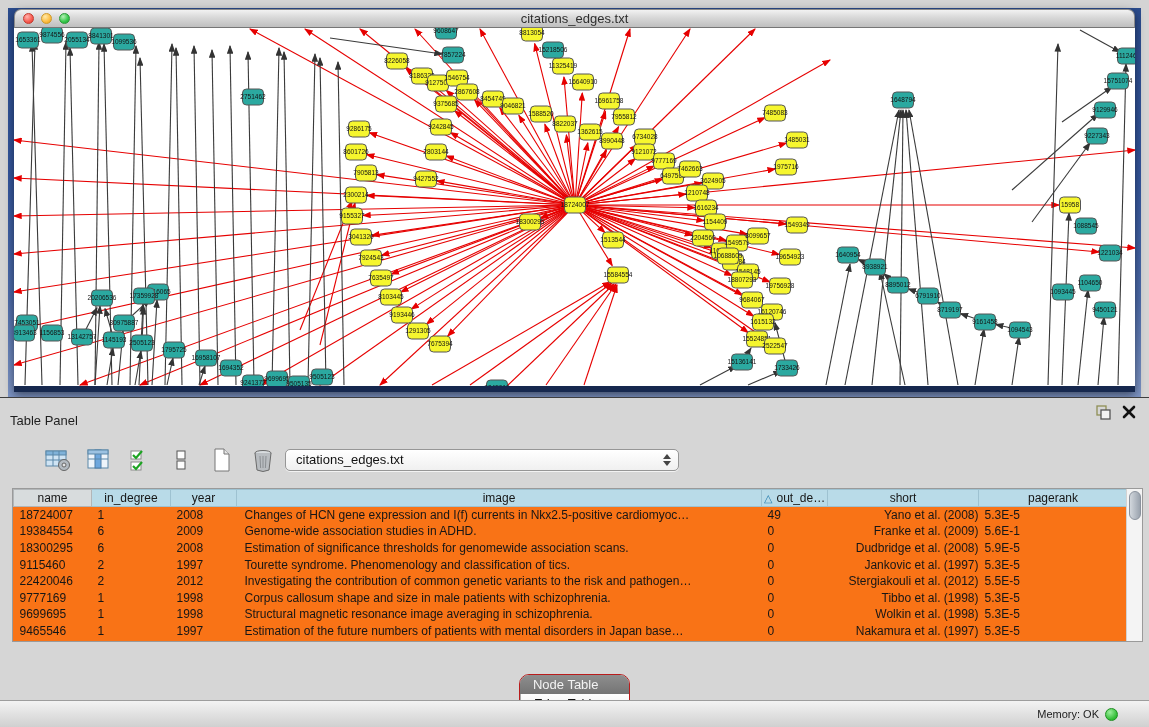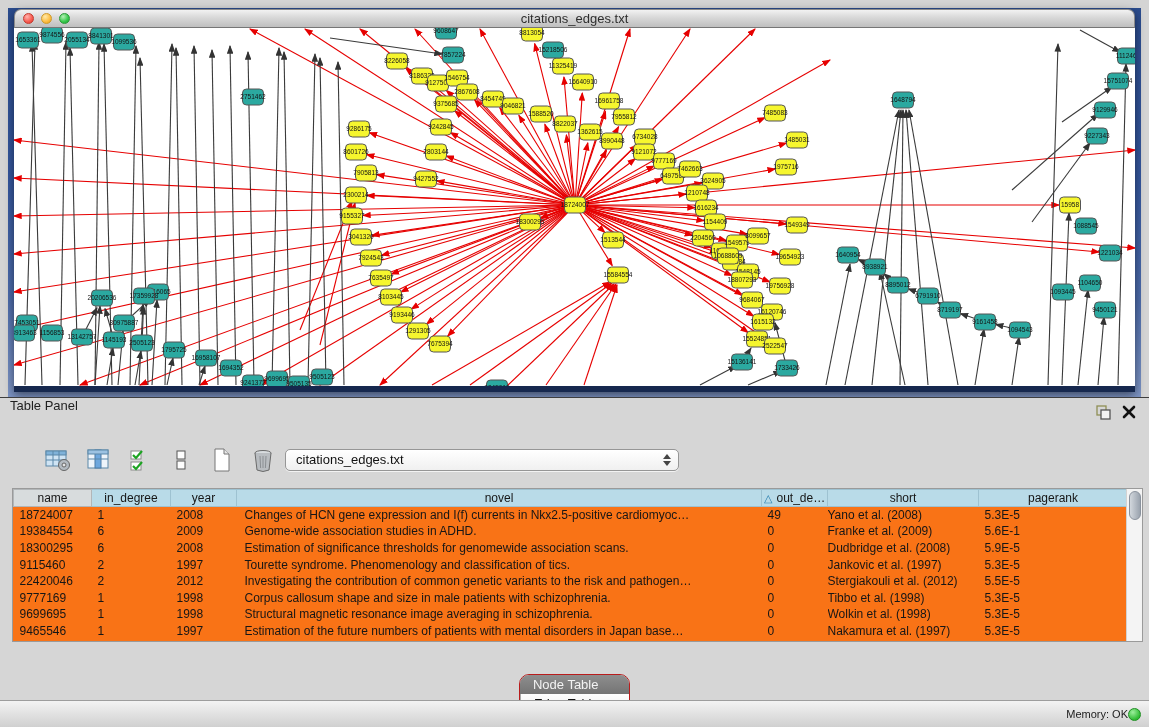--- a/index.html
+++ b/index.html
@@ -21,21 +21,21 @@
   .light.yellow{background:radial-gradient(circle at 35% 30%,#ffe9a8,#fdbc40 60%,#e09c12);border:1px solid #cf9a2a;}
   .light.green{background:radial-gradient(circle at 35% 30%,#b4f0b4,#34c749 60%,#1f9e33);border:1px solid #2a9a38;}
   .canvas{position:absolute;top:19px;left:0;width:1121px;height:358px;background:#ffffff;overflow:hidden;}
   .win-bottom{position:absolute;left:0;bottom:0;width:100%;height:6px;background:#16284e;}
   .net-svg{display:block;}
   .net-node-label{font-family:"Liberation Sans",sans-serif;}
 
   
   .table-panel{position:absolute;left:0;top:397px;width:1149px;height:303px;
                background:#d6d6d6;border-top:1px solid #3e3e3e;box-sizing:border-box;}
-  .tp-title{position:absolute;left:10px;top:0;font-size:13px;color:#1f1f1f;}
+  .tp-title{position:absolute;left:10px;top:15px;font-size:13px;color:#1f1f1f;}
   .tp-float{position:absolute;right:38px;top:7px;width:15px;height:15px;cursor:pointer;}
   .tp-close{position:absolute;right:13px;top:7px;width:14px;height:14px;cursor:pointer;}
   .sash-grip{position:absolute;left:563px;top:399px;width:14px;height:8px;
              background:repeating-linear-gradient(135deg,#9a9a9a 0 1px,transparent 1px 3px);}
 
   .toolbar{position:absolute;left:44px;top:46px;height:32px;display:flex;align-items:center;gap:13px;}
   .tool{display:inline-flex;align-items:center;justify-content:center;width:28px;height:28px;cursor:pointer;}
   .fx{font-family:"Liberation Serif",serif;font-style:italic;font-weight:bold;font-size:15px;color:#1a1a1a;}
   .combo{position:absolute;left:285px;top:51px;width:394px;height:22px;box-sizing:border-box;
          border:1px solid #969696;border-radius:5px;cursor:pointer;
@@ -49,37 +49,37 @@
 
   .scrollpane{position:absolute;left:12px;top:90px;width:1131px;height:154px;background:#f97316;
               border:1px solid #9a9a9a;box-sizing:border-box;overflow:hidden;}
   table.tbl{border-collapse:collapse;table-layout:fixed;width:1114px;font-size:12px;color:#161616;}
   .tbl th{height:17px;font-weight:normal;text-align:center;padding:0 2px;overflow:hidden;white-space:nowrap;
           background:#b9dbe8;border:1px solid #9ec2d1;box-sizing:border-box;}
   .tbl th.key-col{background:#d8dcdd;border-color:#b2b6b8;}
   .tbl th .sort{color:#2a7fae;margin-right:4px;font-size:11px;}
   .tbl td{height:16.6px;padding:0 0 0 6px;overflow:hidden;white-space:nowrap;box-sizing:border-box;}
   .tbl td.c3{padding-left:8px;}
-  .tbl td.c5{text-align:left;padding-left:0;}
+  .tbl td.c5{text-align:right;padding-left:0;}
   .vscroll{position:absolute;right:0;top:0;width:15px;height:100%;background:#f4f4f4;border-left:1px solid #d2d2d2;}
   .vthumb{position:absolute;left:2px;top:2px;width:10px;height:27px;border-radius:6px;
           border:1px solid #8a929d;background:linear-gradient(90deg,#d2d7dd,#9aa3ae);cursor:pointer;}
 
   .tabs{position:absolute;left:0;top:276px;width:100%;display:flex;justify-content:center;}
   .tab-group{display:flex;border:1px solid #b91c1c;border-radius:10px;overflow:hidden;
              box-shadow:0 1px 0 rgba(255,255,255,.7);flex-direction:column;}
   .tab{font-size:13px;line-height:19px;padding:0 13px;background:linear-gradient(#fefefe,#ededed);
        color:#111;border-left:1px solid #a8a8a8;cursor:pointer;}
   .tab:first-child{border-left:none;}
   .tab.active{background:linear-gradient(#8e8e8e,#747474);color:#f3f3f3;}
 
   
   .statusbar{position:absolute;left:0;top:700px;width:1149px;height:27px;box-sizing:border-box;
              background:linear-gradient(#f3f3f3,#d0d0d0);border-top:1px solid #9d9d9d;
-             display:flex;align-items:center;justify-content:flex-end;padding-right:8px;}
+             display:flex;align-items:center;justify-content:flex-end;padding-right:31px;gap:6px;}
   .mem-label{font-size:11px;color:#1c1c1c;}
   .mem-dot{width:13px;height:13px;border-radius:50%;box-sizing:border-box;
            background:radial-gradient(circle at 35% 30%,#9cef9c,#2fbb33 70%);border:1px solid #1d8f20;}
 </style>
 </head>
 <body>
 
 <div class="desktop">
   <div class="net-window">
     <div class="titlebar">
@@ -581,21 +581,21 @@
           <col style="width: 525px;">
           <col style="width: 66px;">
           <col style="width: 151px;">
           <col style="width: 149px;">
         </colgroup>
       <thead>
           <tr id="tbl-head-row">
             <th class="key-col">name</th>
             <th>in_degree</th>
             <th>year</th>
-            <th>novel</th>
+            <th>image</th>
             <th><span class="sort">△</span>out_de…</th>
             <th>short</th>
             <th>pagerank</th>
           </tr>
         </thead>
       <tbody id="tbl-body">
           <tr>
             <td class="c0">18724007</td>
             <td class="c1">1</td>
             <td class="c2">2008</td>

